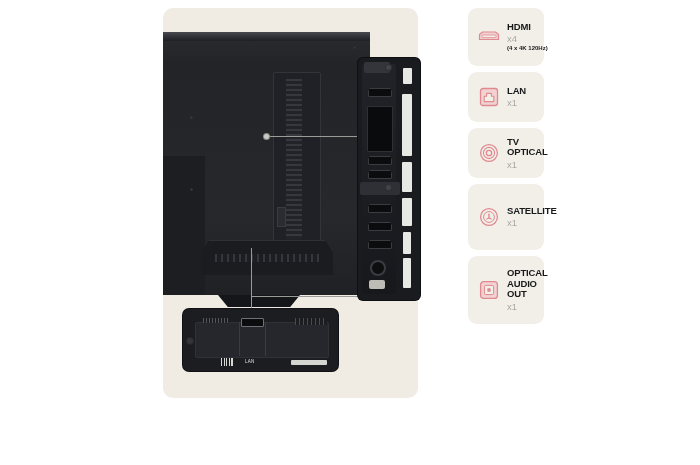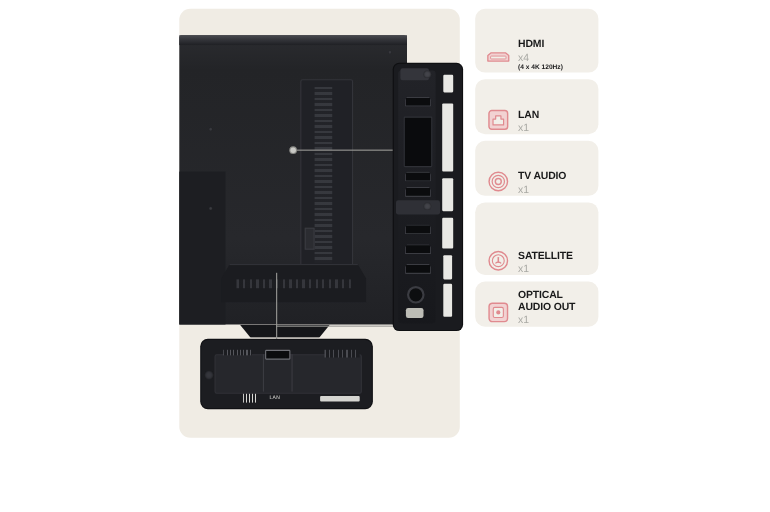--- a/index.html
+++ b/index.html
@@ -273,24 +273,25 @@
     position: absolute;
     left: 432px;
     top: 8px;
     width: 112px;
   }
   .spec-card {
     position: relative;
     background: #F2EFE9;
     border-radius: 9px;
     display: flex;
-    align-items: flex-end;
+    align-items: center;
     box-sizing: border-box;
     padding: 0 6px 0 8px;
     margin-bottom: 6px;
+    margin-left: 36px;
   }
   .spec-icon {
     width: 26px;
     min-width: 26px;
     height: 26px;
     display: flex;
     align-items: center;
     justify-content: center;
     margin-right: 5px;
   }
@@ -424,41 +425,41 @@
 
     <div class="spec-card" style="height:50px;">
       <div class="spec-icon">
         <svg width="22" height="22" viewBox="0 0 22 22">
           <circle cx="11" cy="11" r="8.4" fill="none" stroke="#E08A8F" stroke-width="1.3"></circle>
           <circle cx="11" cy="11" r="5.6" fill="none" stroke="#E08A8F" stroke-width="1.1"></circle>
           <circle cx="11" cy="11" r="2.7" fill="none" stroke="#E08A8F" stroke-width="1.3"></circle>
         </svg>
       </div>
       <div class="spec-text">
-        <div class="spec-title">TV AUDIO</div>
+        <div class="spec-title">TV OPTICAL</div>
         <div class="spec-qty">x1</div>
       </div>
     </div>
 
     <div class="spec-card" style="height:66px;">
       <div class="spec-icon">
         <svg width="22" height="22" viewBox="0 0 22 22">
           <circle cx="11" cy="11" r="8.4" fill="none" stroke="#E08A8F" stroke-width="1.3"></circle>
           <circle cx="11" cy="11" r="5.4" fill="none" stroke="#E08A8F" stroke-width="1"></circle>
           <path d="M8.4 13.4 A3.6 3.6 0 0 1 13.6 13.4" fill="none" stroke="#E08A8F" stroke-width="1.1"></path>
           <rect x="10.3" y="7.6" width="1.4" height="5.2" rx="0.6" fill="#E08A8F"></rect>
         </svg>
       </div>
       <div class="spec-text">
         <div class="spec-title">SATELLITE</div>
         <div class="spec-qty">x1</div>
       </div>
     </div>
 
-    <div class="spec-card" style="height:41px;">
+    <div class="spec-card" style="height:68px;">
       <div class="spec-icon">
         <svg width="22" height="22" viewBox="0 0 22 22">
           <rect x="2.6" y="2.6" width="16.8" height="16.8" rx="3" fill="#F2D2D2" stroke="#E08A8F" stroke-width="1.3"></rect>
           <rect x="6.4" y="6.4" width="9.2" height="9.2" rx="1.4" fill="#F2EFE9" stroke="#E08A8F" stroke-width="1"></rect>
           <circle cx="11" cy="11" r="1.9" fill="#E08A8F"></circle>
         </svg>
       </div>
       <div class="spec-text">
         <div class="spec-title">OPTICAL
 AUDIO OUT</div>

